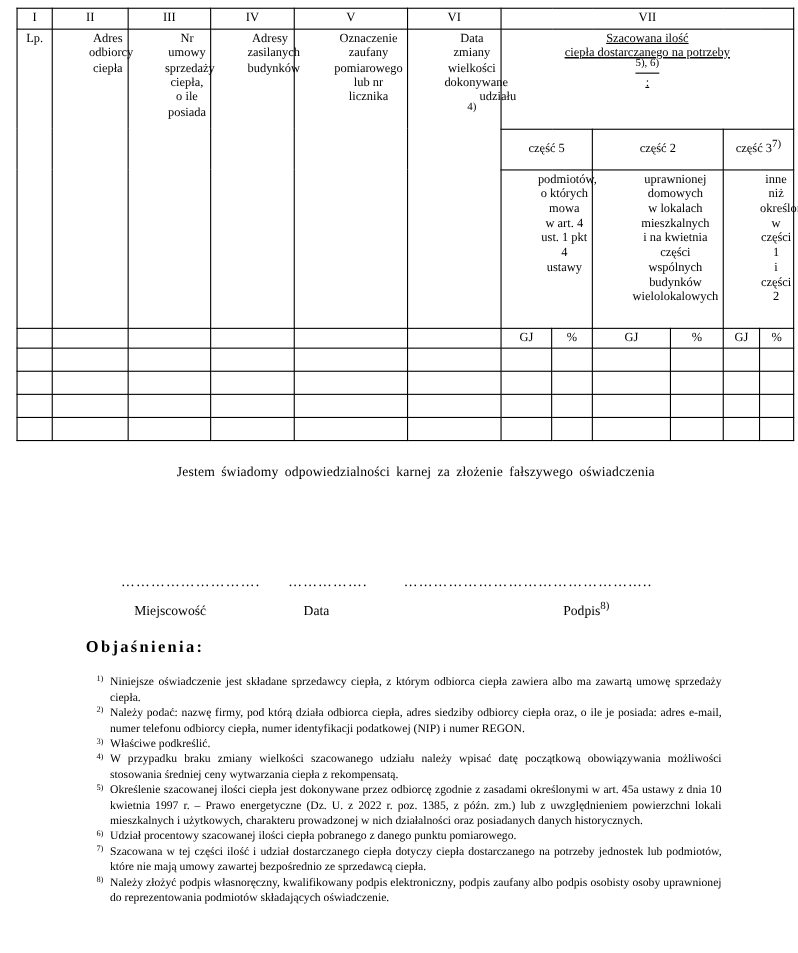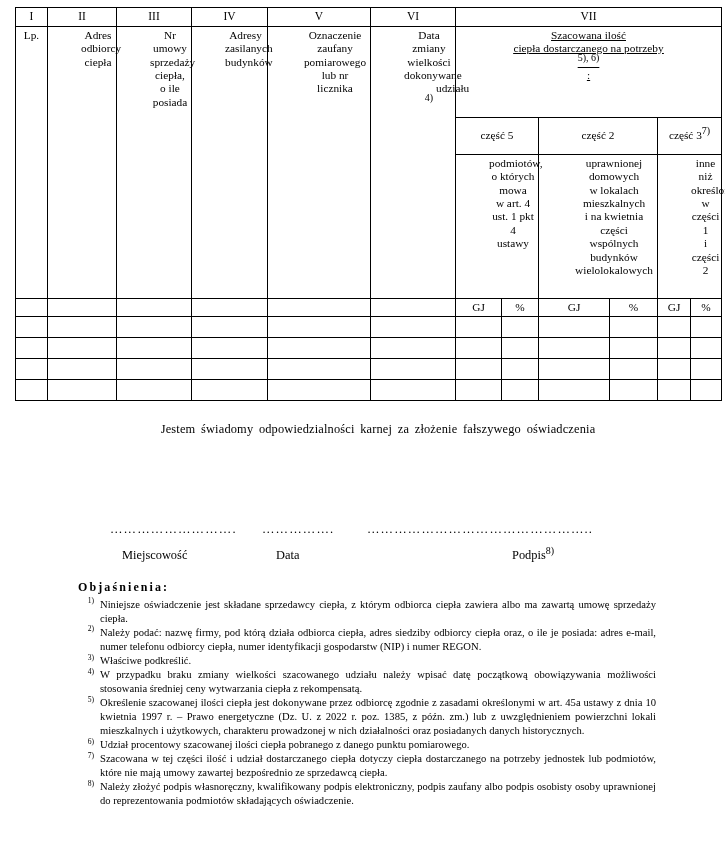--- a/index.html
+++ b/index.html
@@ -96,22 +96,22 @@
     position: absolute;
     left: 78px;
     top: 580px;
     width: 578px;
     font-size: 10.6px;
     line-height: 1.325;
   }
   .notes-title {
     font-weight: bold;
     letter-spacing: 2.1px;
-    font-size: 12px;
-    margin-bottom: 2px;
+    font-size: 15px;
+    margin-bottom: 14px;
   }
   .note {
     position: relative;
     padding-left: 22px;
     text-align: justify;
     margin-bottom: 0px;
   }
   .note > .num {
     position: absolute;
     left: 2px;
@@ -333,21 +333,21 @@
 
 <div class="notes">
   <div class="notes-title">Objaśnienia:</div>
 
   <div class="note">
     <span class="num">1)</span>
     <span class="txt">Niniejsze oświadczenie jest składane sprzedawcy ciepła, z którym odbiorca ciepła zawiera albo ma zawartą umowę sprzedaży ciepła.</span>
   </div>
   <div class="note">
     <span class="num">2)</span>
-    <span class="txt">Należy podać: nazwę firmy, pod którą działa odbiorca ciepła, adres siedziby odbiorcy ciepła oraz, o ile je posiada: adres e-mail, numer telefonu odbiorcy ciepła, numer identyfikacji gospodarstw (NIP) i numer REGON.</span>
+    <span class="txt">Należy podać: nazwę firmy, pod którą działa odbiorca ciepła, adres siedziby odbiorcy ciepła oraz, o ile je posiada: adres e-mail, numer telefonu odbiorcy ciepła, numer identyfikacji podatkowej (NIP) i numer REGON.</span>
   </div>
   <div class="note">
     <span class="num">3)</span>
     <span class="txt">Właściwe podkreślić.</span>
   </div>
   <div class="note">
     <span class="num">4)</span>
     <span class="txt">W przypadku braku zmiany wielkości szacowanego udziału należy wpisać datę początkową obowiązywania możliwości stosowania średniej ceny wytwarzania ciepła z rekompensatą.</span>
   </div>
   <div class="note">

